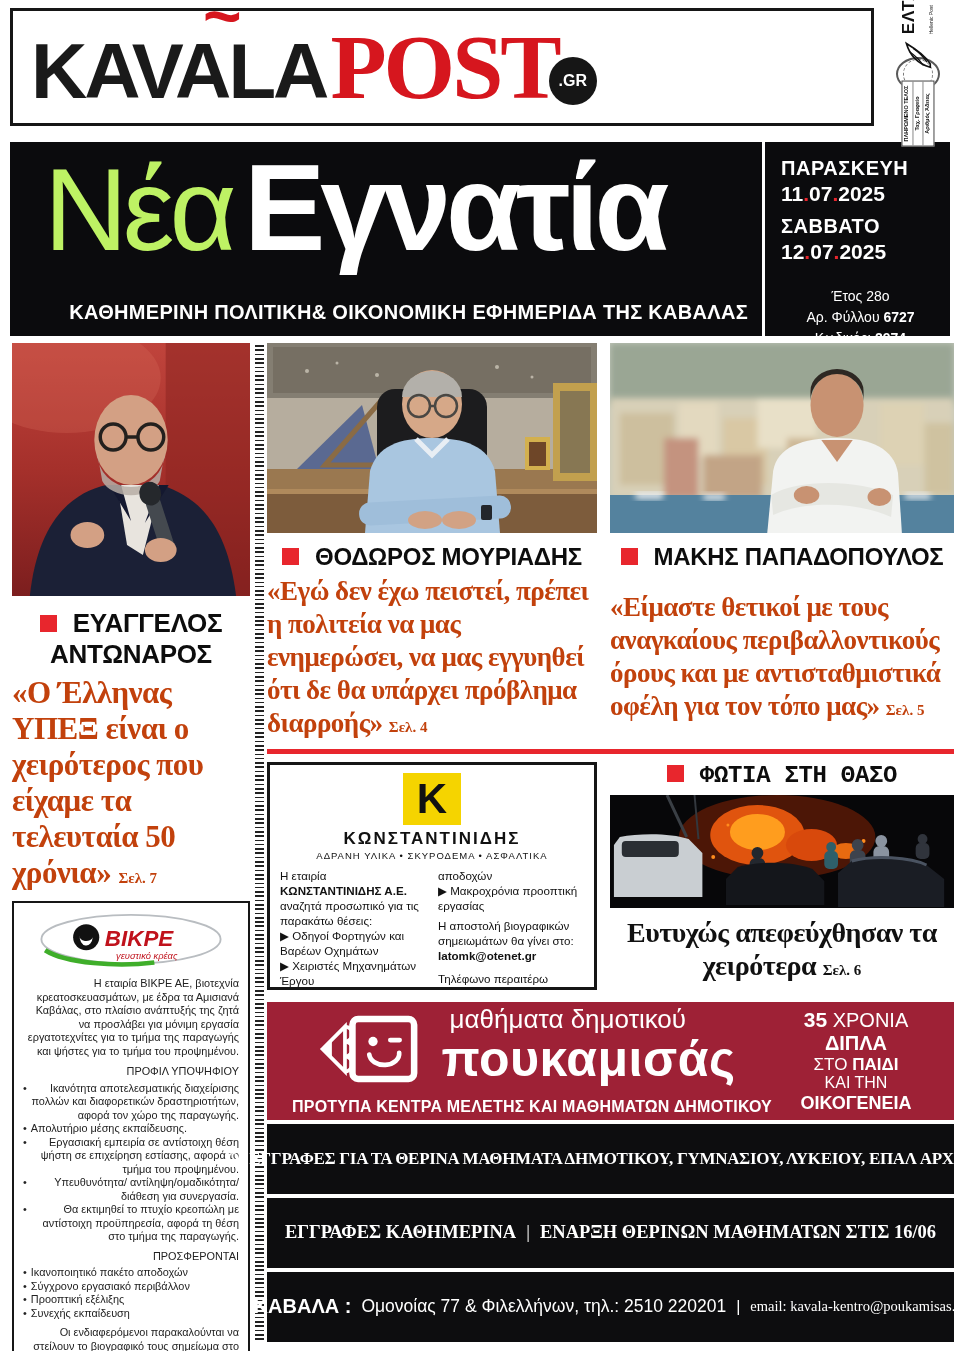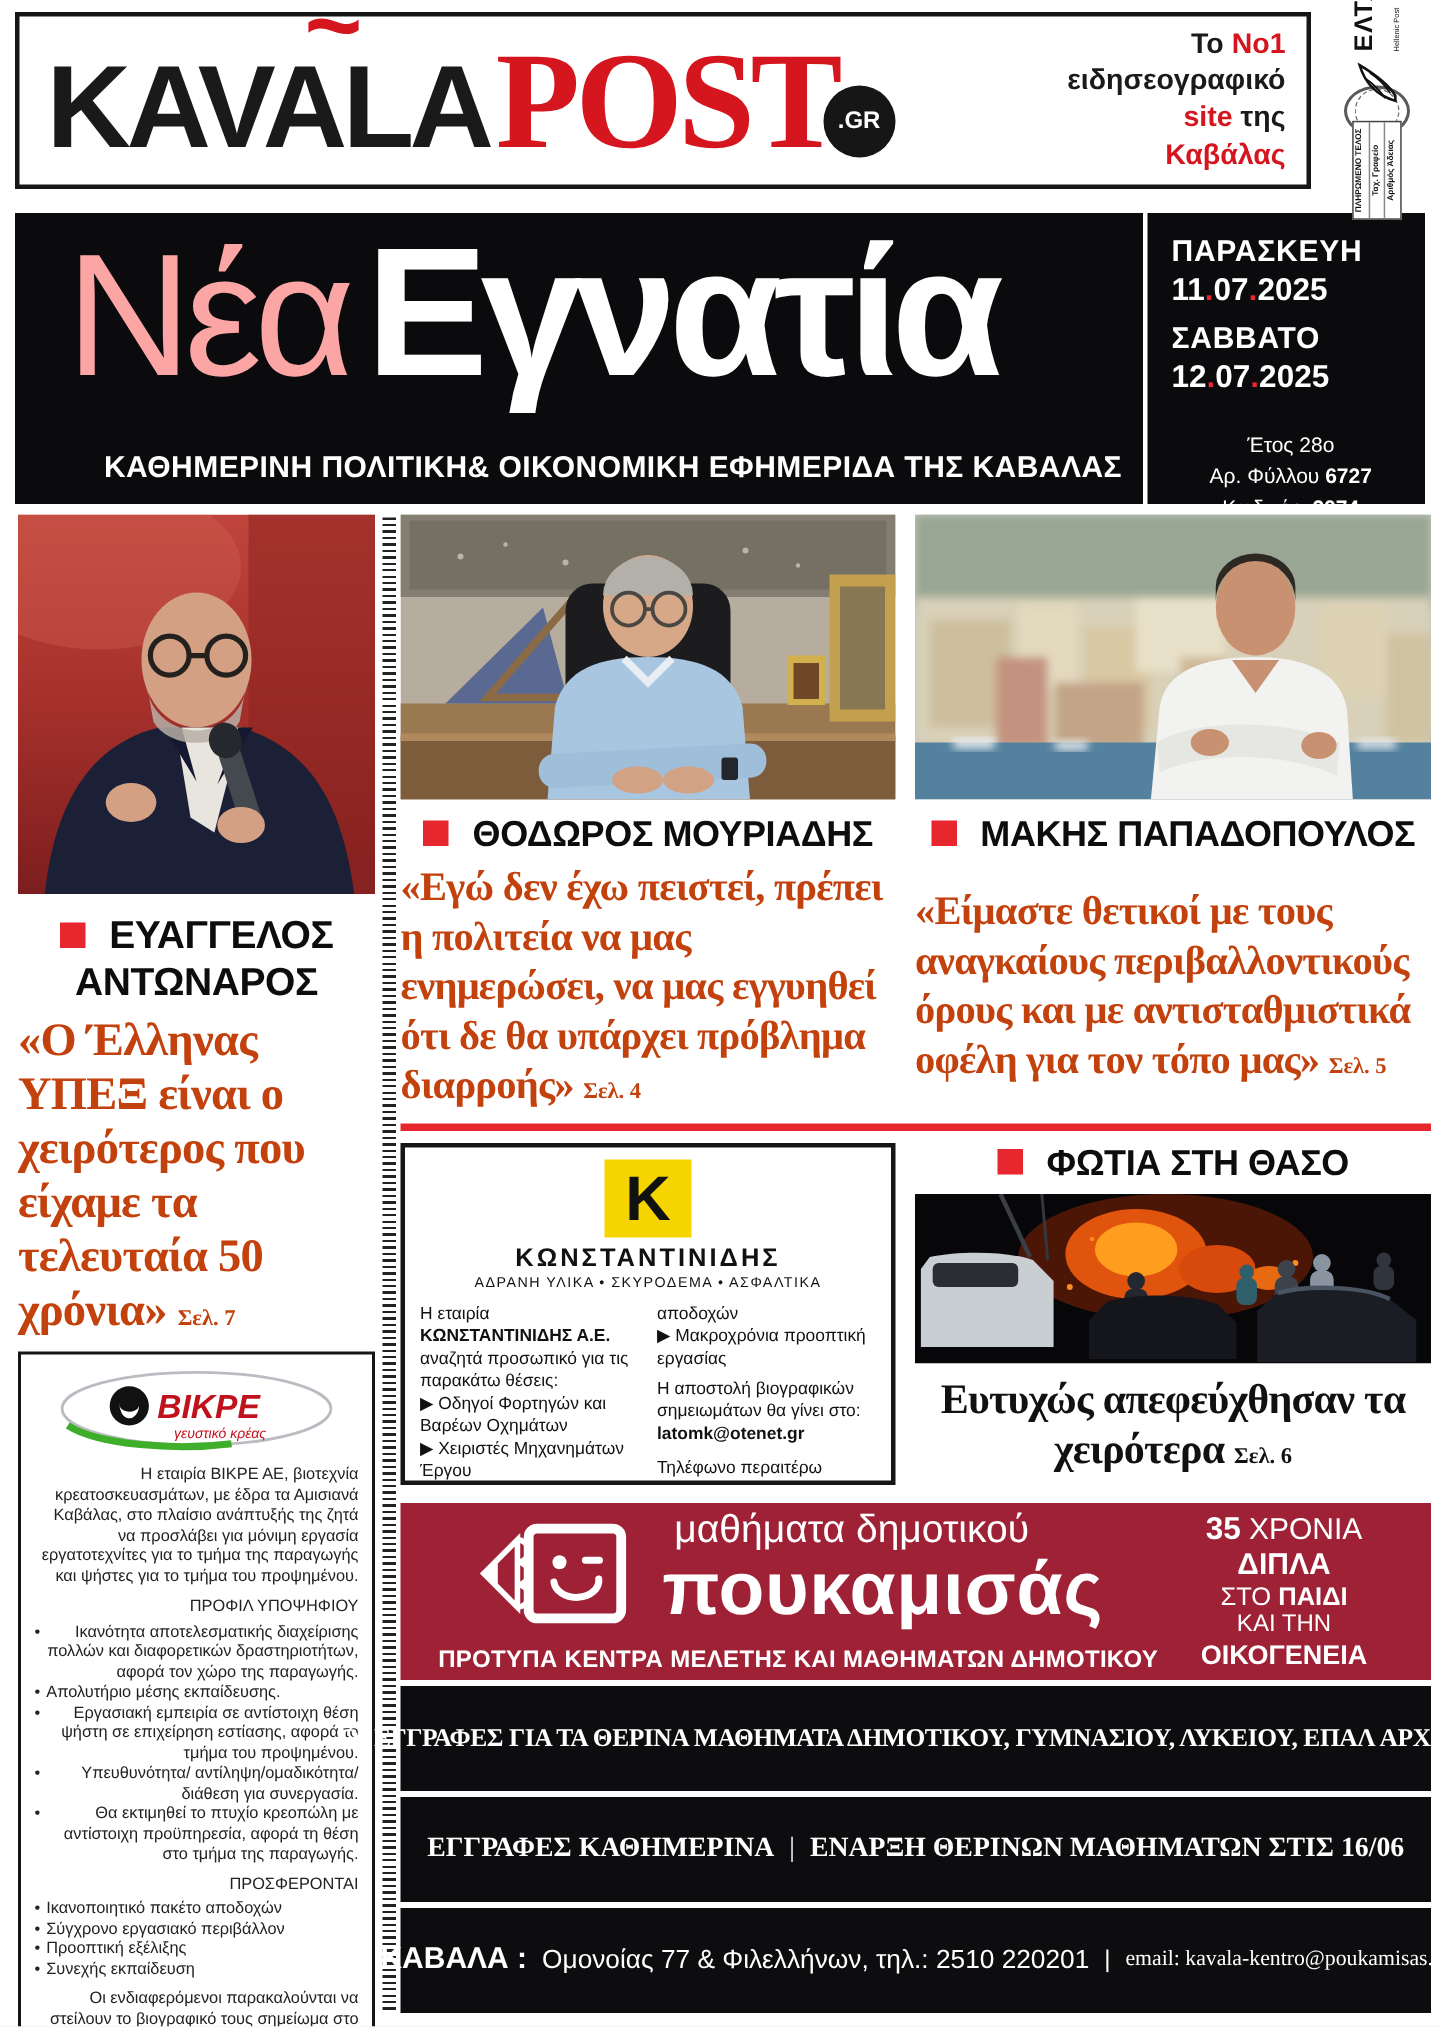--- a/index.html
+++ b/index.html
@@ -24,21 +24,21 @@
   .stamp { width:44px; height:44px; border-radius:50%; border:2px solid #5a5a5a; display:flex; align-items:center; justify-content:center; margin:6px 0; }
   .stamp-inner { width:30px; height:30px; border-radius:50%; border:1px dashed #777; }
   .frank { transform:rotate(-90deg); width:66px; border:1.5px solid #444; font-size:5.5px; font-weight:700; text-align:center; line-height:1.4; background:#fff; }
   .frank div { border-bottom:0.5px solid #888; padding:1px 0; }
   .frank div:last-child { border-bottom:none; }
 
   
   .masthead { margin:12px 10px 0; height:194px; background:#0b0b0d; display:flex; }
   .mast-left { flex:1; position:relative; padding:2px 0 0 34px; overflow:hidden; }
   .mast-title { line-height:1.05; white-space:nowrap; }
-  .mast-nea { color:#fca5a5; font-size:116px; letter-spacing:-5px; font-weight:400; }
+  .mast-nea { color:#bef264; font-size:116px; letter-spacing:-5px; font-weight:400; }
   .mast-egnatia { color:#fff; font-size:122px; font-weight:800; letter-spacing:-5px; margin-left:8px; }
   .mast-tagline { position:absolute; bottom:12px; left:110px; right:14px; display:flex; justify-content:flex-end; align-items:flex-end; color:#fff; font-weight:700; font-size:20px; letter-spacing:0.3px; white-space:nowrap; }
   .gamma-desc { width:24px; height:52px; background:#fff; margin-bottom:-6px; }
   .mast-right { width:188px; border-left:3px solid #fff; color:#fff; padding:14px 10px 8px 16px; display:flex; flex-direction:column; }
   .day { font-size:20px; font-weight:700; letter-spacing:0.5px; line-height:1.25; }
   .dateln { font-size:21px; font-weight:700; line-height:1.2; margin-bottom:8px; }
   .dateln .dot { color:#e8262d; }
   .red-rule { height:3px; background:#e8262d; margin:6px 0 8px; }
   .mast-meta { text-align:center; font-size:14px; line-height:1.5; }
   .mast-meta b { font-weight:700; }
@@ -128,26 +128,20 @@
 
 <div class="page">
 
   <div class="top-row">
     <div class="kp-box">
       <div class="kp-logo">
         <span class="kp-tilde">~</span>
         <span class="kp-kavala">KAVALA</span>
         <span class="kp-post">POST</span>
         <span class="kp-gr">.GR</span>
-      </div>
-      <div class="kp-tag">
-        <span>Το </span><span class="red">No1</span><br>
-        <span>ειδησεογραφικό</span><br>
-        <span class="red">site</span><span> της</span><br>
-        <span class="red">Καβάλας</span>
       </div>
     </div>
     <div class="elta-col">
       <div class="rotbox" style="width:78px;height:96px;">
         <div class="elta-rot">
           <svg width="34" height="34" viewBox="0 0 40 40">
             <path d="M6,34 C10,20 20,10 34,6 C28,16 20,28 10,34 Z" fill="none" stroke="#111" stroke-width="2"></path>
             <path d="M8,26 C14,22 20,16 24,10" stroke="#111" stroke-width="1.4" fill="none"></path>
             <path d="M12,30 C18,26 24,20 28,14" stroke="#111" stroke-width="1.4" fill="none"></path>
           </svg>
@@ -417,21 +411,21 @@
             <div>
               <div>αποδοχών</div>
               <div><span>▶</span> <span>Μακροχρόνια προοπτική εργασίας</span></div>
               <div style="margin-top:5px;"><span>Η αποστολή βιογραφικών σημειωμάτων θα γίνει στο:</span><br><b>latomk@otenet.gr</b></div>
               <div style="margin-top:8px;"><span>Τηλέφωνο περαιτέρω πληροφοριών: </span><b>2510622764</b></div>
             </div>
           </div>
         </div>
 
         <div class="thasos-col">
-          <div class="kicker kicker-col" style="margin-bottom:6px;">
+          <div class="kicker kicker-col" style="margin-bottom:6px;font-family:Liberation Mono, monospace;">
             <span class="sq"></span><span>ΦΩΤΙΑ ΣΤΗ ΘΑΣΟ</span>
           </div>
           <svg class="photo" height="113" viewBox="0 0 350 113" preserveAspectRatio="none">
             <rect width="350" height="113" fill="#070709"></rect>
             <ellipse cx="170" cy="42" rx="100" ry="42" fill="#6a1d06" opacity="0.7"></ellipse>
             <ellipse cx="150" cy="40" rx="48" ry="30" fill="#e0540e"></ellipse>
             <ellipse cx="150" cy="37" rx="28" ry="18" fill="#ff9d1e"></ellipse>
             <ellipse cx="205" cy="50" rx="26" ry="16" fill="#d8490c"></ellipse>
             <ellipse cx="240" cy="56" rx="14" ry="8" fill="#e86a10"></ellipse>
             <g fill="#ff8c1e">

